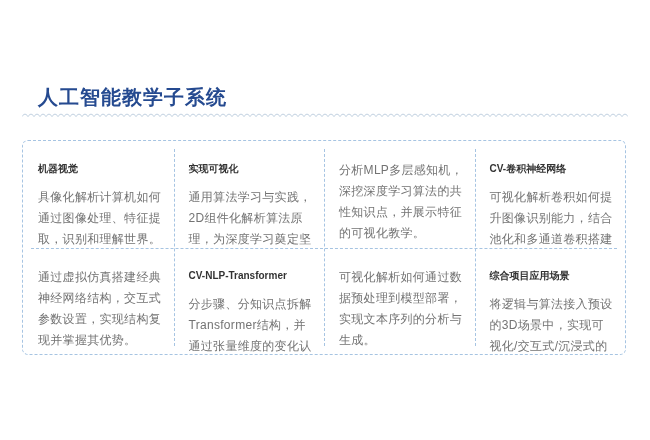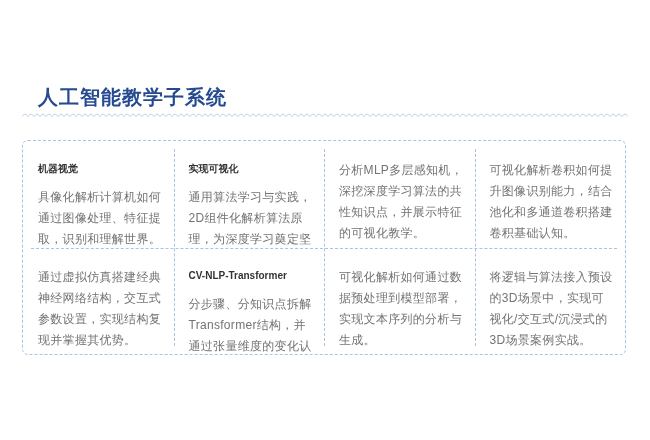--- a/index.html
+++ b/index.html
@@ -113,34 +113,36 @@
     <div class="module-card">
       <div class="card-title">实现可视化</div>
       <p class="card-desc">通用算法学习与实践，2D组件化解析算法原理，为深度学习奠定坚实基础。</p>
     </div>
 
     <div class="module-card">
       <p class="card-desc">分析MLP多层感知机，深挖深度学习算法的共性知识点，并展示特征的可视化教学。</p>
     </div>
 
     <div class="module-card">
+      <div class="card-title">CV-卷积神经网络</div>
       <p class="card-desc">可视化解析卷积如何提升图像识别能力，结合池化和多通道卷积搭建卷积基础认知。</p>
     </div>
 
     <div class="module-card">
       <p class="card-desc">通过虚拟仿真搭建经典神经网络结构，交互式参数设置，实现结构复现并掌握其优势。</p>
     </div>
 
     <div class="module-card">
       <div class="card-title">CV-NLP-Transformer</div>
       <p class="card-desc">分步骤、分知识点拆解Transformer结构，并通过张量维度的变化认知并搭建架构。</p>
     </div>
 
     <div class="module-card">
       <p class="card-desc">可视化解析如何通过数据预处理到模型部署，实现文本序列的分析与生成。</p>
     </div>
 
     <div class="module-card">
+      <div class="card-title">综合项目应用场景</div>
       <p class="card-desc">将逻辑与算法接入预设的3D场景中，实现可视化/交互式/沉浸式的3D场景案例实战。</p>
     </div>
 
   </div>
 </div>
 
 </body></html>

